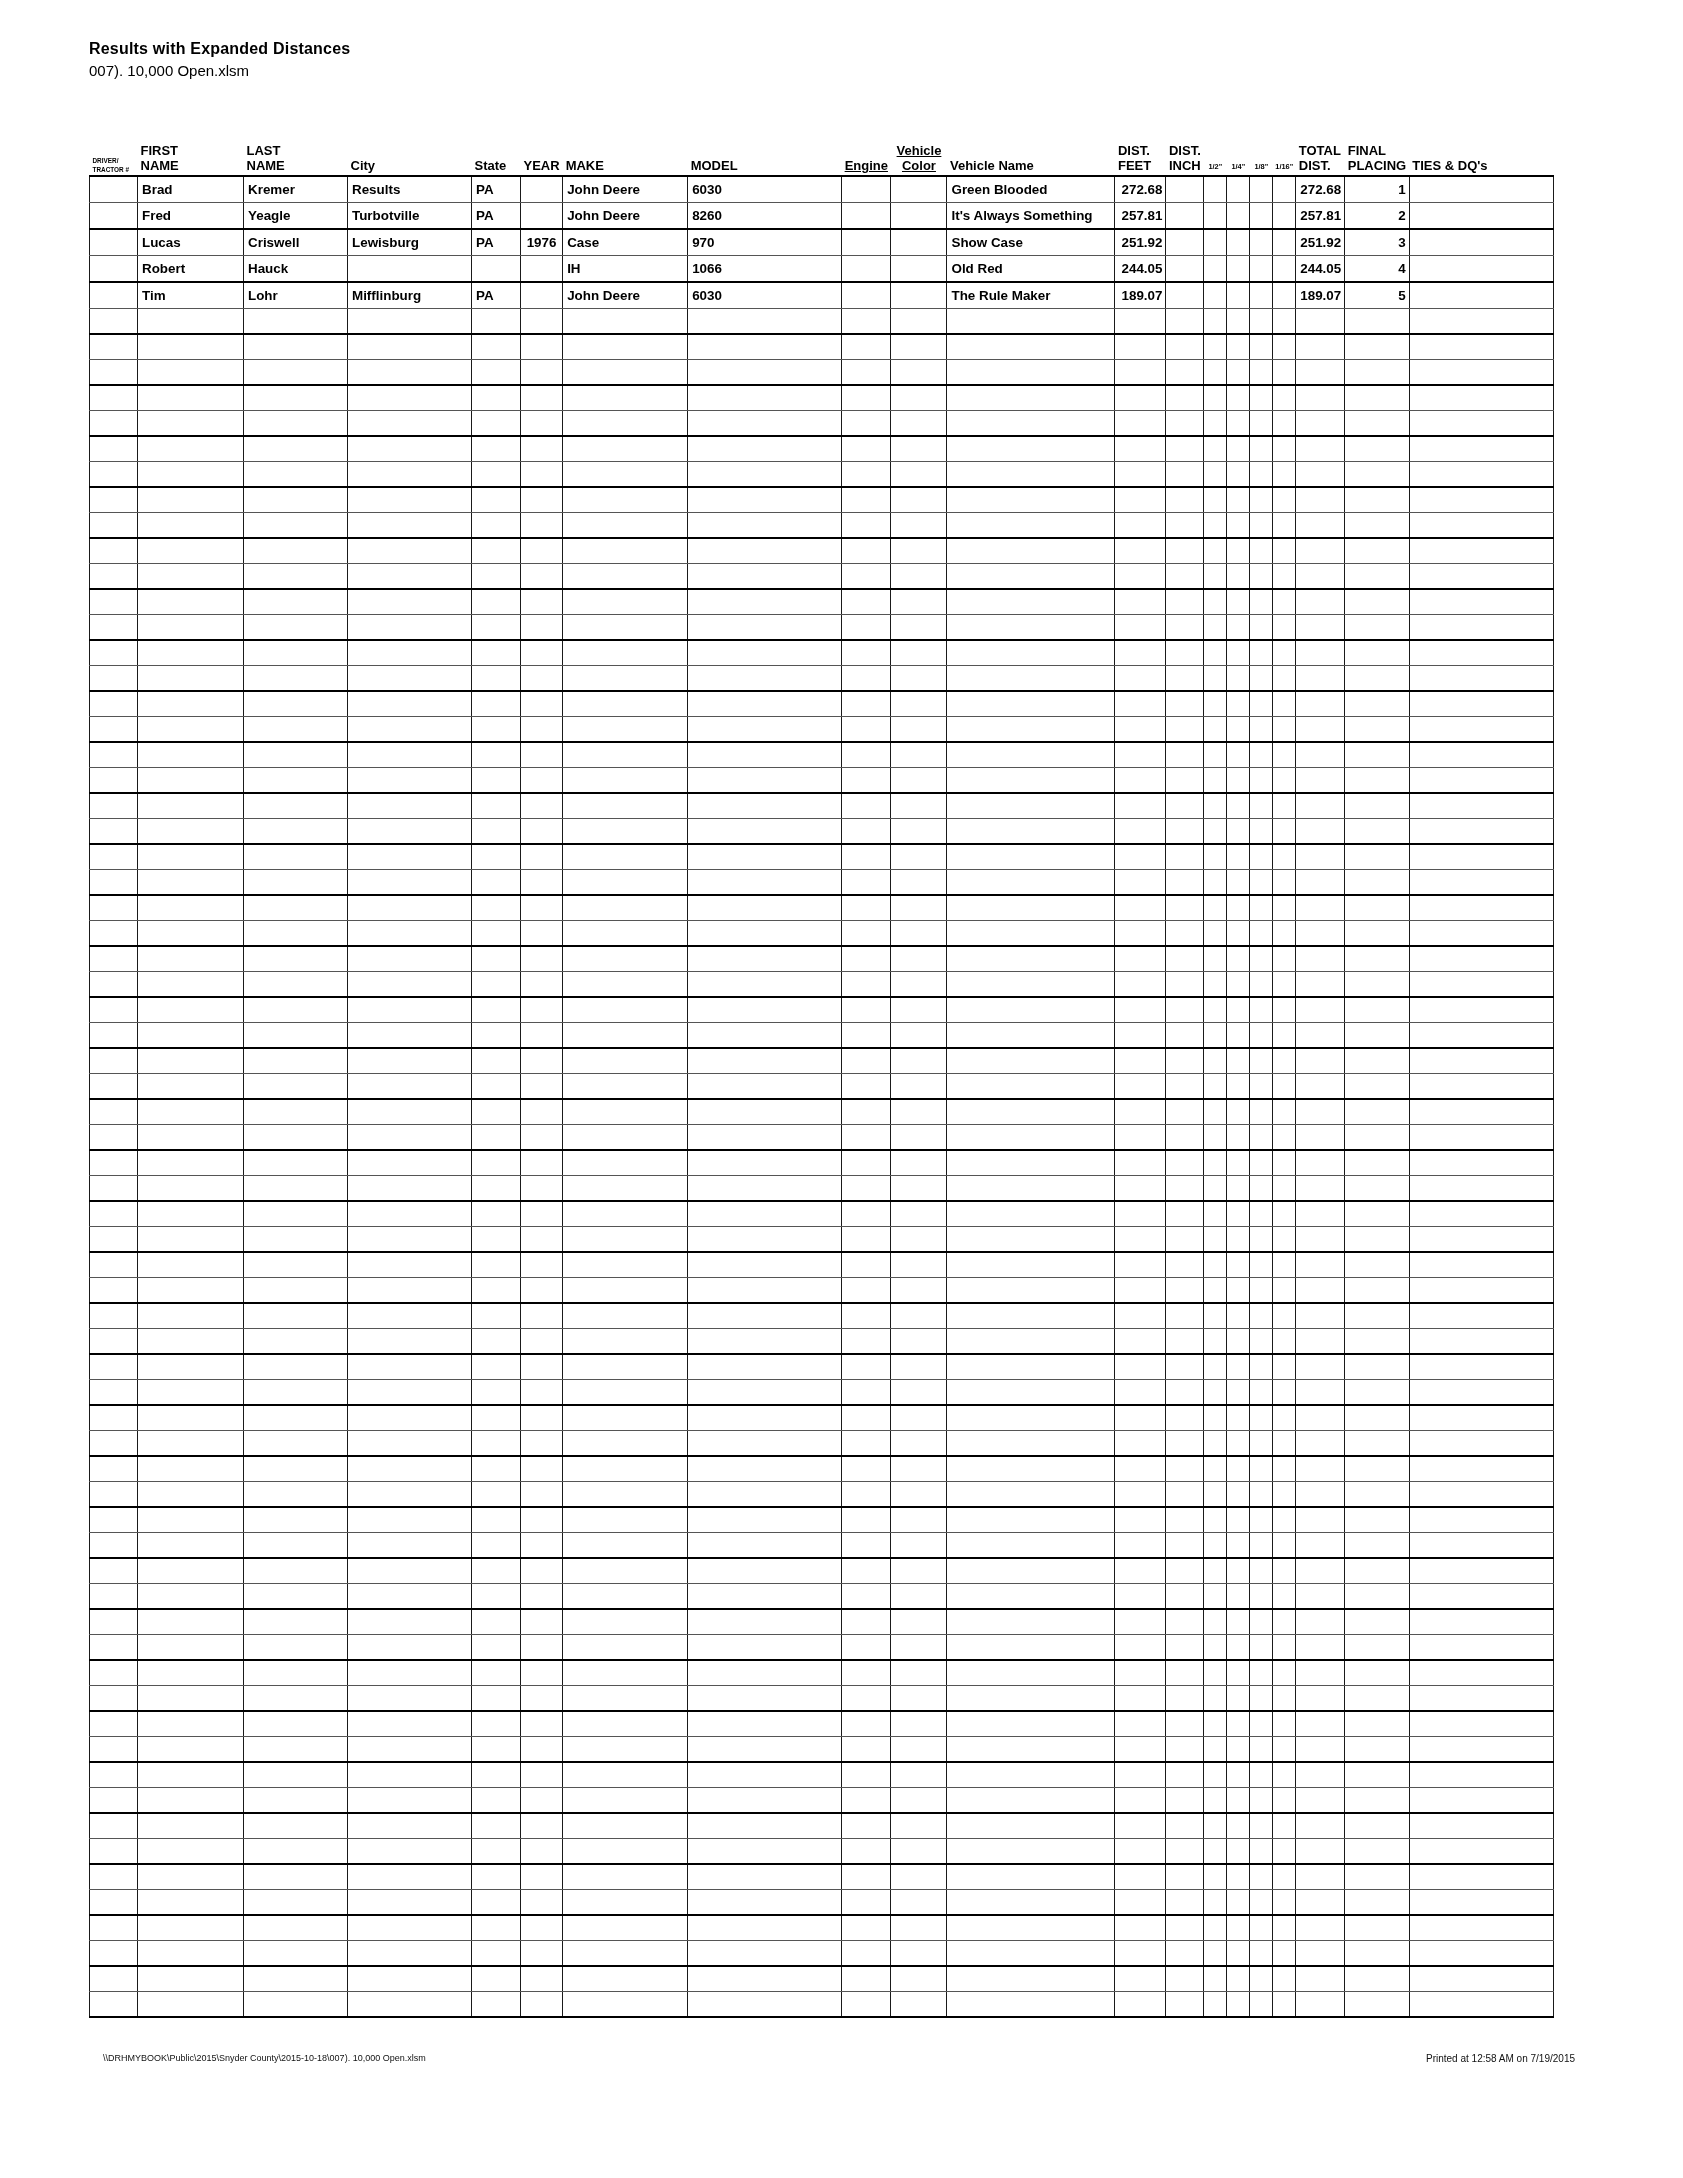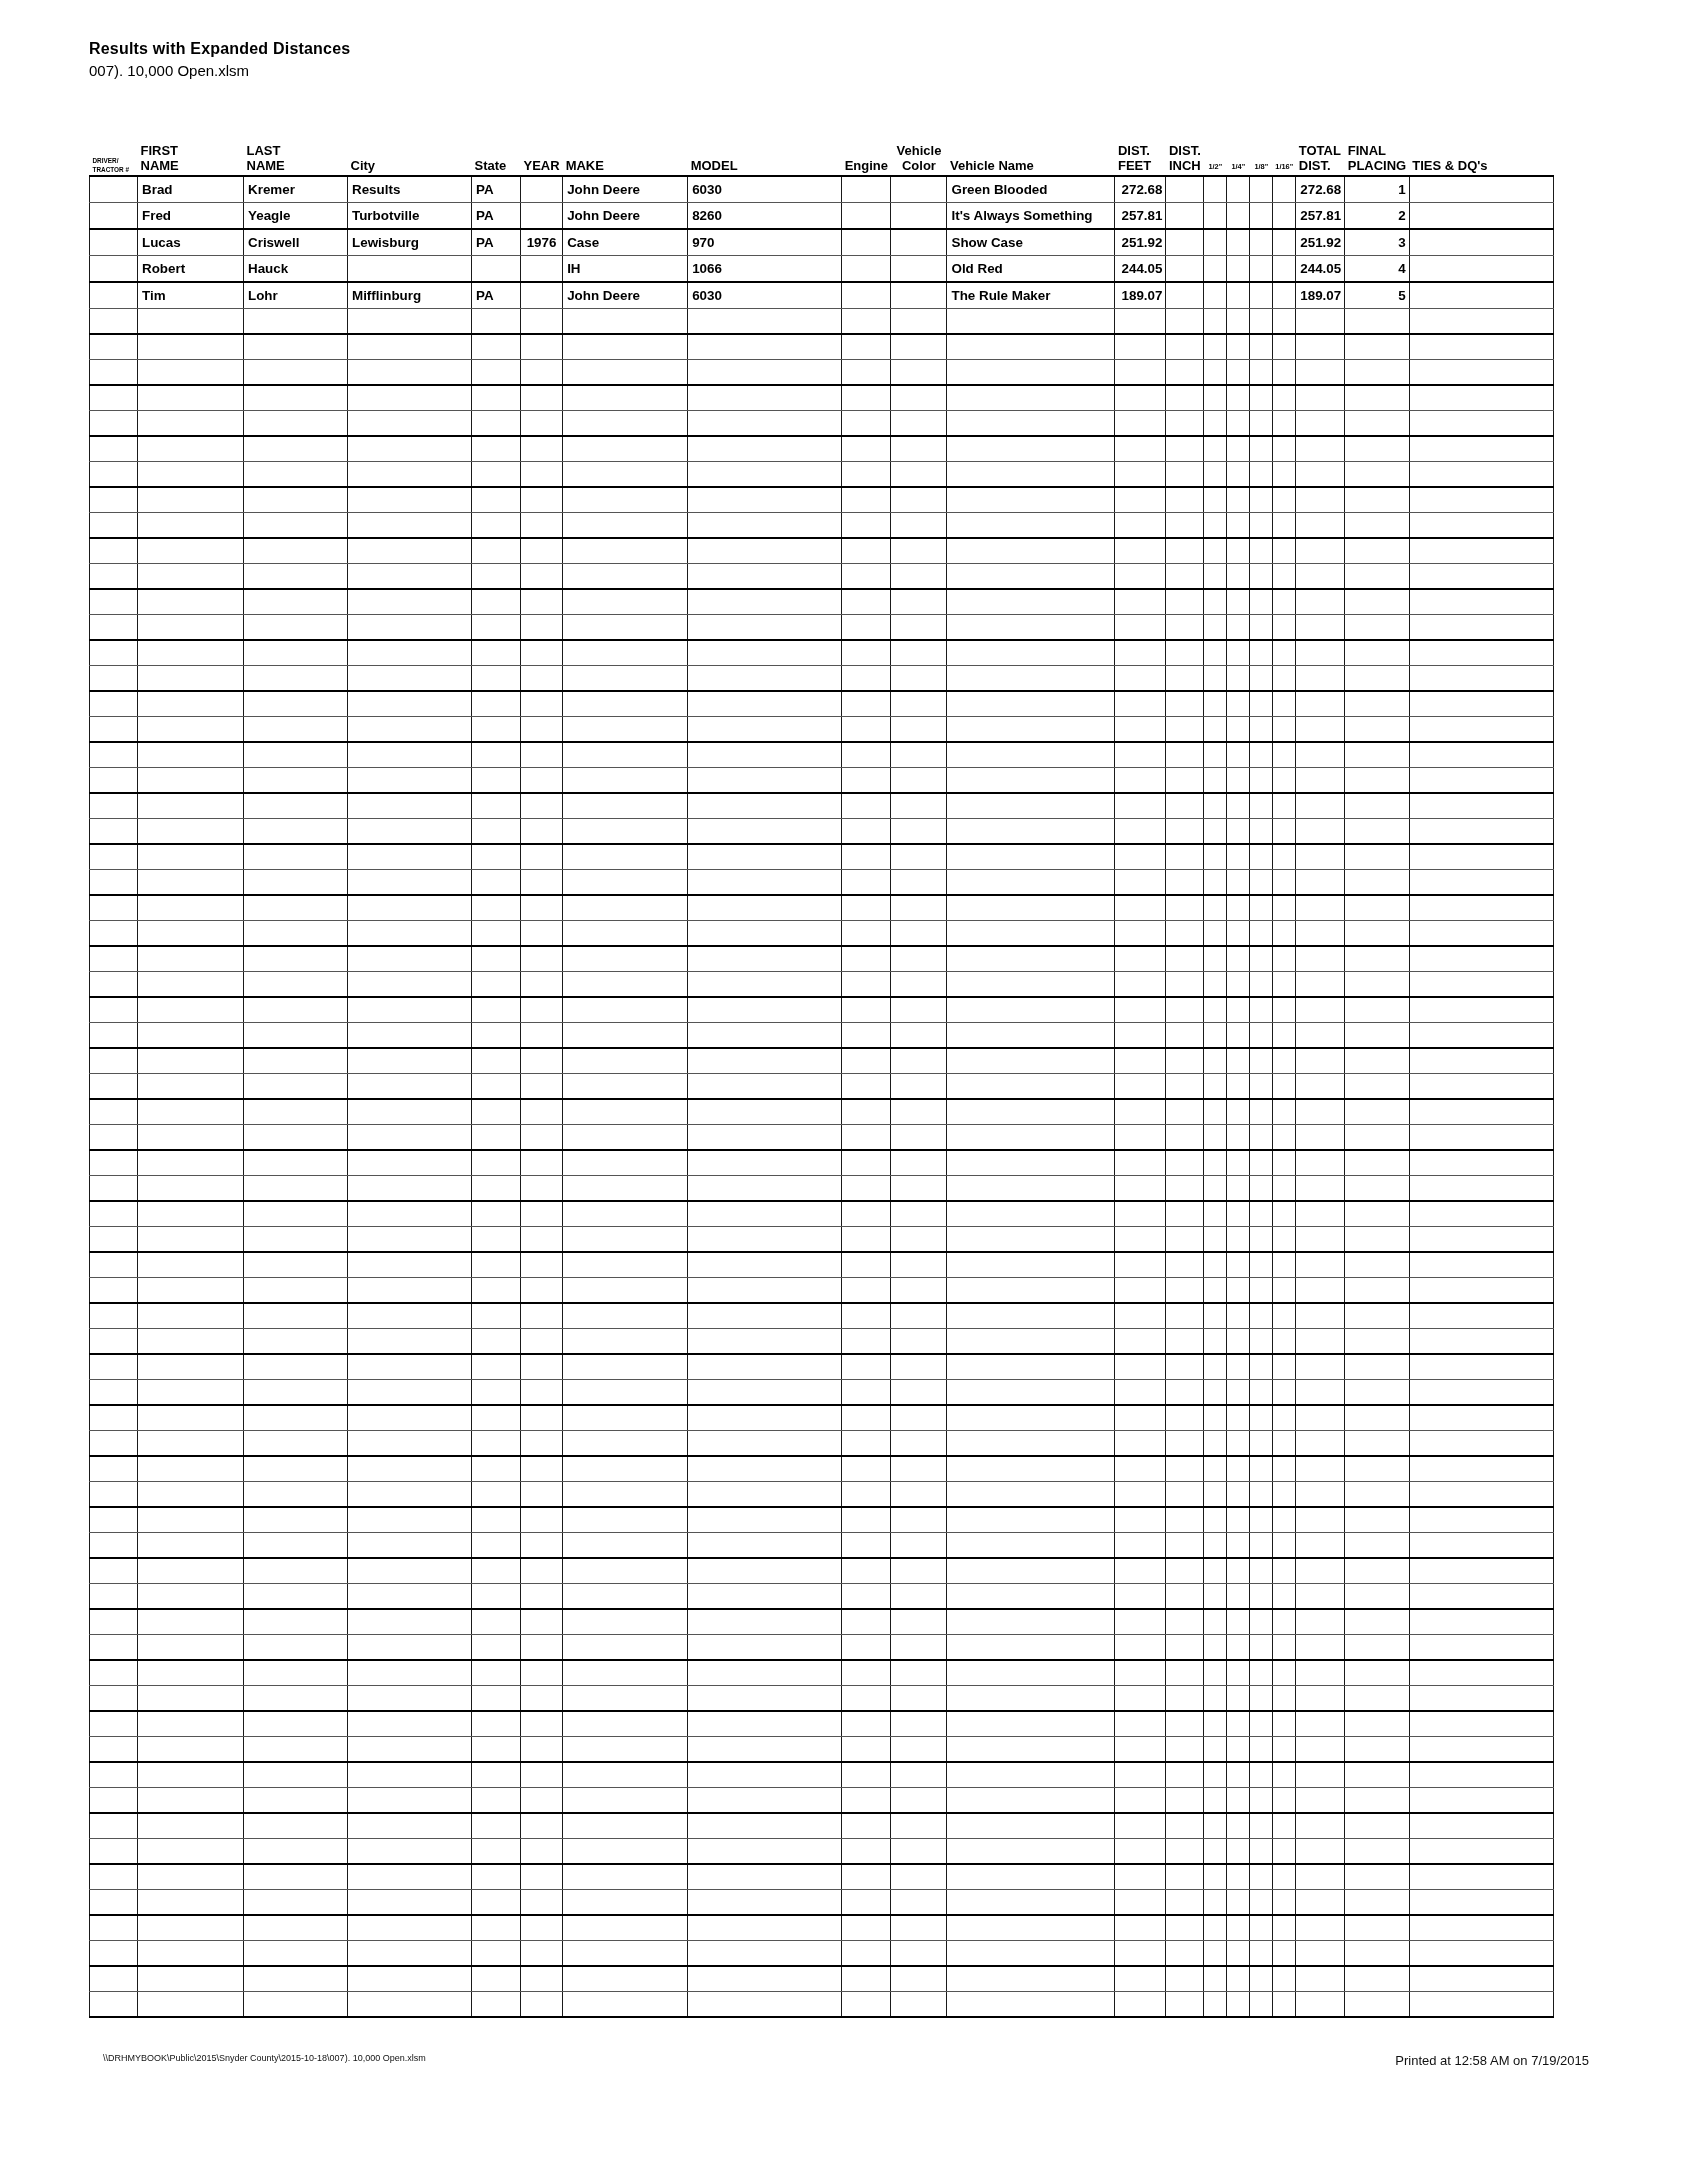--- a/index.html
+++ b/index.html
@@ -13,36 +13,36 @@
 
   table.results { position:absolute; top:115px; left:89px; border-collapse:collapse; table-layout:fixed; }
 
   thead th {
     vertical-align:bottom; text-align:left; font-size:13px; font-weight:bold;
     padding:0 3px 1px 3px; border:none; border-bottom:2.5px solid #000;
     white-space:nowrap; overflow:visible; height:57px; line-height:1.15;
   }
   thead th.tiny { font-size:6.4px; font-weight:bold; line-height:1.3; }
   thead th.frac { font-size:7.4px; text-align:center; padding:0 1px 3px 1px; }
-  thead th.hcenter { text-align:center; }
+  thead th.hcenter { text-align:center;text-decoration:underline; }
 
   tbody td {
     height:25.5px; font-size:13.4px; font-weight:bold; line-height:25px;
     padding:0 4px; white-space:nowrap; overflow:hidden;
     border-right:1.5px solid #1a1a1a; border-bottom:1px solid #555;
     box-sizing:border-box;
   }
   tbody td:first-child { border-left:1.5px solid #1a1a1a; }
   tbody tr.group-end td { border-bottom:2.5px solid #000; }
   tbody td.al-left { text-align:left; }
   tbody td.al-center { text-align:center; }
   tbody td.al-right { text-align:right; padding-right:3px; }
 
   .footer-left  { position:absolute; top:2053px; left:103px;  font-size:9px; font-weight:normal; color:#111; }
-  .footer-right { position:absolute; top:2053px; right:94px; font-size:13px; font-weight:normal; color:#111; }
+  .footer-right { position:absolute; top:2053px; right:108px; font-size:10px; font-weight:normal; color:#111; }
 </style>
 </head>
 <body>
 
 <div class="sheet">
 
   <div class="title-block">
     <div class="title-line1">Results with Expanded Distances</div>
     <div class="title-line2">007). 10,000 Open.xlsm</div>
   </div>

